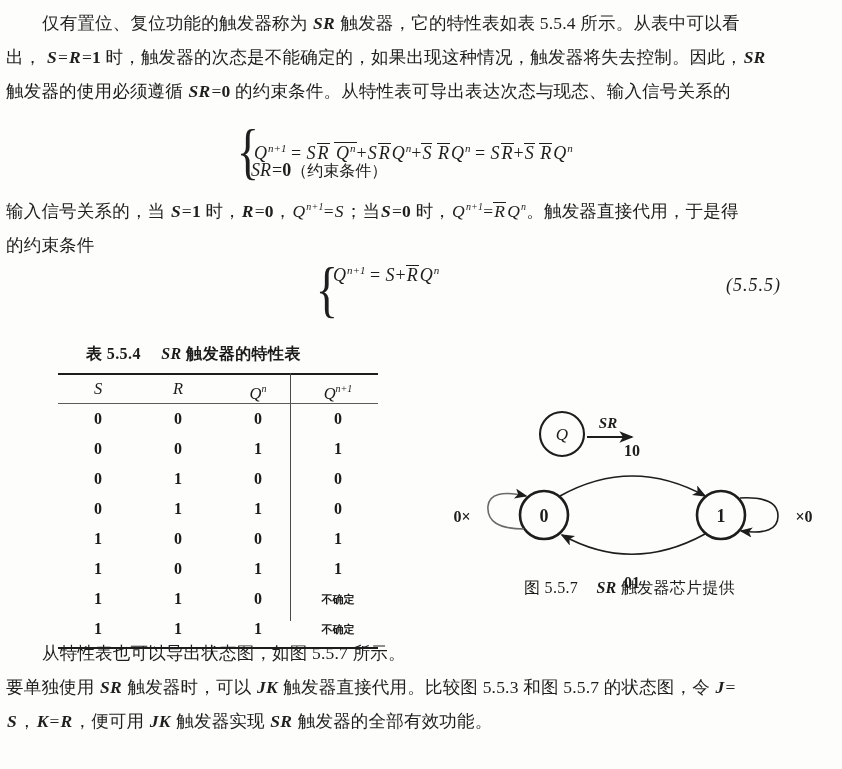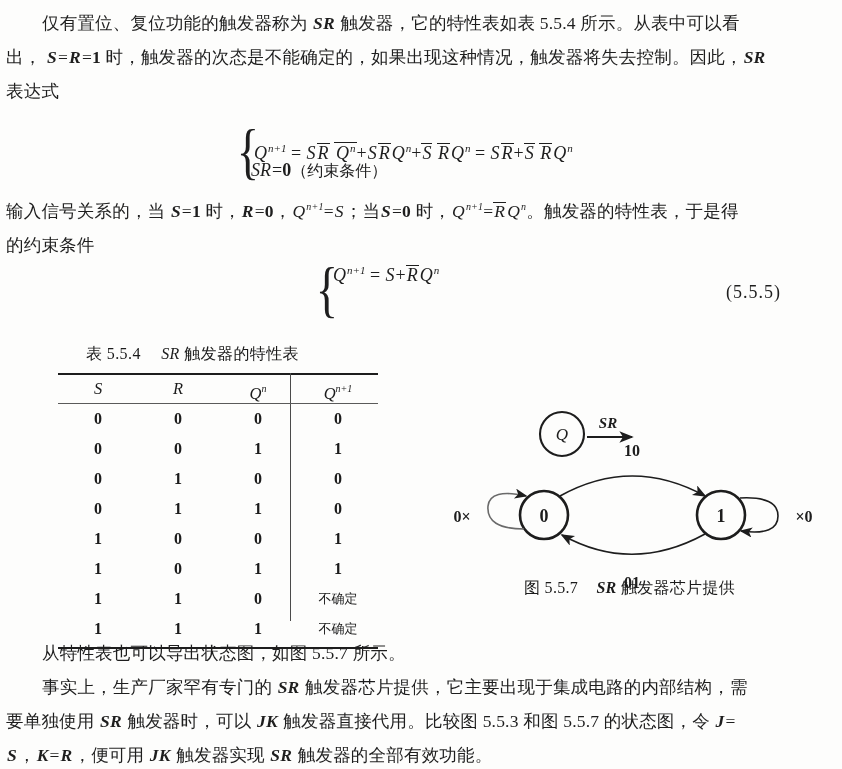--- a/index.html
+++ b/index.html
@@ -87,21 +87,21 @@
   .eqtag {
     position: absolute;
     font-size: 18px;
     letter-spacing: 1px;
   }
 
   
   .tbl-caption {
     position: absolute;
     font-size: 16px;
-    font-weight: normal;
+    font-weight: bold;
     letter-spacing: 0.4px;
     white-space: nowrap;
   }
   .tbl-caption .ital { font-style: italic; }
   .tbl {
     position: absolute;
     left: 58px;
     top: 373px;
     width: 320px;
   }
@@ -141,21 +141,21 @@
   .thead .tcell {
     font-weight: normal;
     font-style: italic;
     font-size: 16.5px;
   }
   .thead .tcell .sp {
     font-size: 10px;
     vertical-align: super;
     font-style: italic;
   }
-  .tcell.cjk { font-weight: normal; font-size: 13px; font-style: normal; }
+  .tcell.cjk { font-weight: bold; font-size: 11px; font-style: normal; }
 
   
   .fig {
     position: absolute;
     left: 440px;
     top: 392px;
     width: 400px;
     height: 210px;
   }
   .fig-caption {
@@ -177,21 +177,23 @@
       <span>仅有置位、复位功能的触发器称为</span>
       <b class="m">SR</b>
       <span>触发器，它的特性表如表 5.5.4 所示。从表中可以看</span>
     </span>
     <span class="ln">
       <span>出，</span>
       <b class="m">S</b><span>=</span><b class="m">R</b><span>=</span><span class="bnum">1</span>
       <span>时，触发器的次态是不能确定的，如果出现这种情况，触发器将失去控制。因此，</span><b class="m">SR</b>
     </span>
     <span class="ln">
-      <span>表达式</span>
+      <span>触发器的使用必须遵循</span>
+      <b class="m">SR</b><span>=</span><span class="bnum">0</span>
+      <span>的约束条件。从特性表可导出表达次态与现态、输入信号关系的</span>
     </span>
   </div>
 
   <div class="eq" style="left:0; top:126px; width:842px; height:62px;">
     <span class="brace" style="left:233px; top:-6px;">{</span>
     <span class="eqline" style="left:253px; top:16px;">
       <i class="m">Q</i><span class="sup">n+1</span>
       <span>=</span>
       <i class="m">S</i><i class="m ovl">R</i>
       <span class="ovl" style="padding-left:1px;padding-right:1px;"><i class="m">Q</i><span class="sup">n</span></span><span>+</span><i class="m">S</i><i class="m ovl">R</i><i class="m">Q</i><span class="sup">n</span><span>+</span><i class="m ovl">S</i>
@@ -203,35 +205,35 @@
     <span class="eqline" style="left:250px; top:34px;">
       <i class="m">SR</i><span>=</span><span class="bnum">0</span><span style="font-size:16px;">（约束条件）</span>
     </span>
   </div>
 
   <div class="para" style="top:190px;">
     <span class="ln">
       <span>输入信号关系的，当</span>
       <b class="m">S</b><span>=</span><span class="bnum">1</span>
       <span>时，</span><b class="m">R</b><span>=</span><span class="bnum">0</span><span>，</span><i class="m">Q</i><span style="font-size:10px;vertical-align:super;font-style:italic;">n+1</span><span>=</span><i class="m">S</i><span>；当</span><b class="m">S</b><span>=</span><span class="bnum">0</span>
-      <span>时，</span><i class="m">Q</i><span style="font-size:10px;vertical-align:super;font-style:italic;">n+1</span><span>=</span><i class="m ovl">R</i><i class="m">Q</i><span style="font-size:10px;vertical-align:super;font-style:italic;">n</span><span>。触发器的特性表，于是得</span>
+      <span>时，</span><i class="m">Q</i><span style="font-size:10px;vertical-align:super;font-style:italic;">n+1</span><span>=</span><i class="m ovl">R</i><i class="m">Q</i><span style="font-size:10px;vertical-align:super;font-style:italic;">n</span><span>。触发器直接代用，于是得</span>
     </span>
     <span class="ln">
       <span>的约束条件</span>
     </span>
   </div>
 
   <div class="eq" style="left:0; top:262px; width:842px; height:76px;">
     <span class="brace" style="left:312px; top:-4px;">{</span>
     <span class="eqline" style="left:332px; top:2px;">
       <i class="m">Q</i><span class="sup">n+1</span>
       <span>=</span>
       <i class="m">S</i><span>+</span><i class="m ovl">R</i><i class="m">Q</i><span class="sup">n</span>
     </span>
-    <span class="eqtag" style="left:726px; top:20px;">(5.5.5)</span>
+    <span class="eqtag" style="left:726px; top:13px;font-style:italic;">(5.5.5)</span>
   </div>
 
   <div class="tbl-caption" style="left:86px; top:344px;">
     <span>表 5.5.4</span>
     <span style="display:inline-block;width:16px;"></span><span class="ital">SR</span>
     <span>触发器的特性表</span>
   </div>
 
   <div class="tbl">
     <div class="rule-top" style="top:0;"></div>
@@ -334,25 +336,20 @@
   <div class="fig-caption" style="left:524px; top:578px;">
     <span>图 5.5.7</span>
     <span style="display:inline-block;width:14px;"></span><span class="ital">SR</span>
     <span>触发器芯片提供</span>
   </div>
 
   <div class="para" style="top:636px;">
     <span class="ln indent">
       <span>从特性表也可以导出状态图，如图 5.5.7 所示。</span>
     </span>
-    <span class="ln indent">
-      <span>事实上，生产厂家罕有专门的</span>
-      <b class="m">SR</b>
-      <span>触发器芯片提供，它主要出现于集成电路的内部结构，需</span>
-    </span>
     <span class="ln">
       <span>要单独使用</span>
       <b class="m">SR</b>
       <span>触发器时，可以</span>
       <b class="m">JK</b>
       <span>触发器直接代用。比较图 5.5.3 和图 5.5.7 的状态图，令</span>
       <b class="m">J</b><span>=</span>
     </span>
     <span class="ln">
       <b class="m">S</b><span>，</span><b class="m">K</b><span>=</span><b class="m">R</b><span>，便可用</span>

